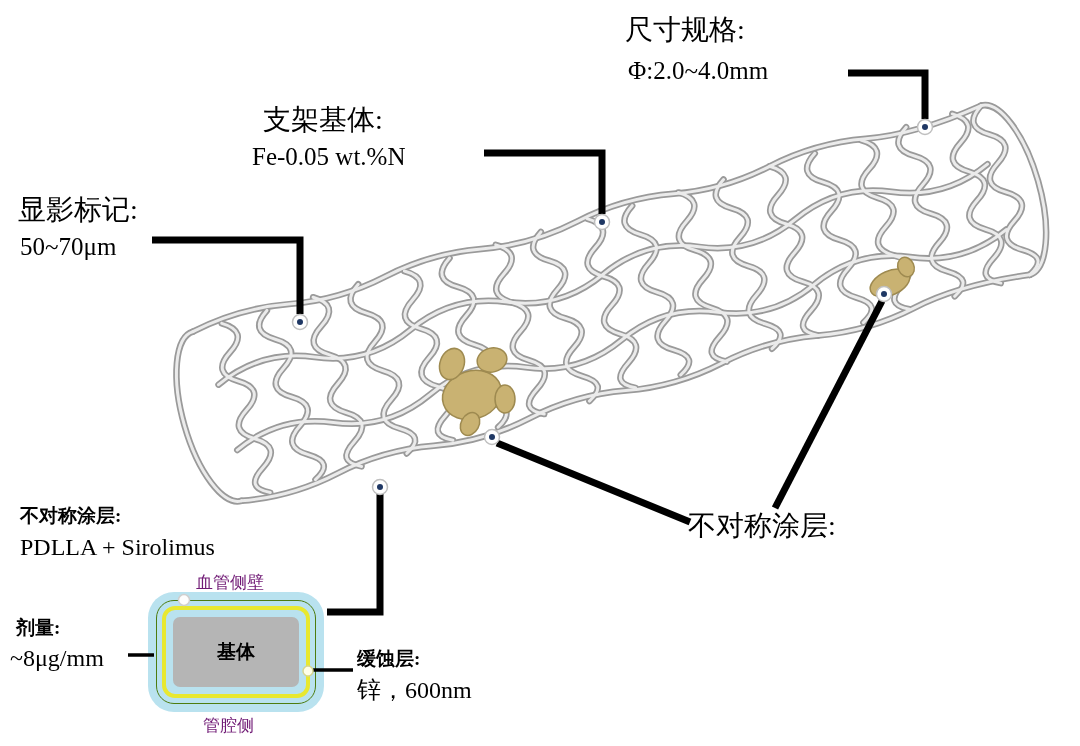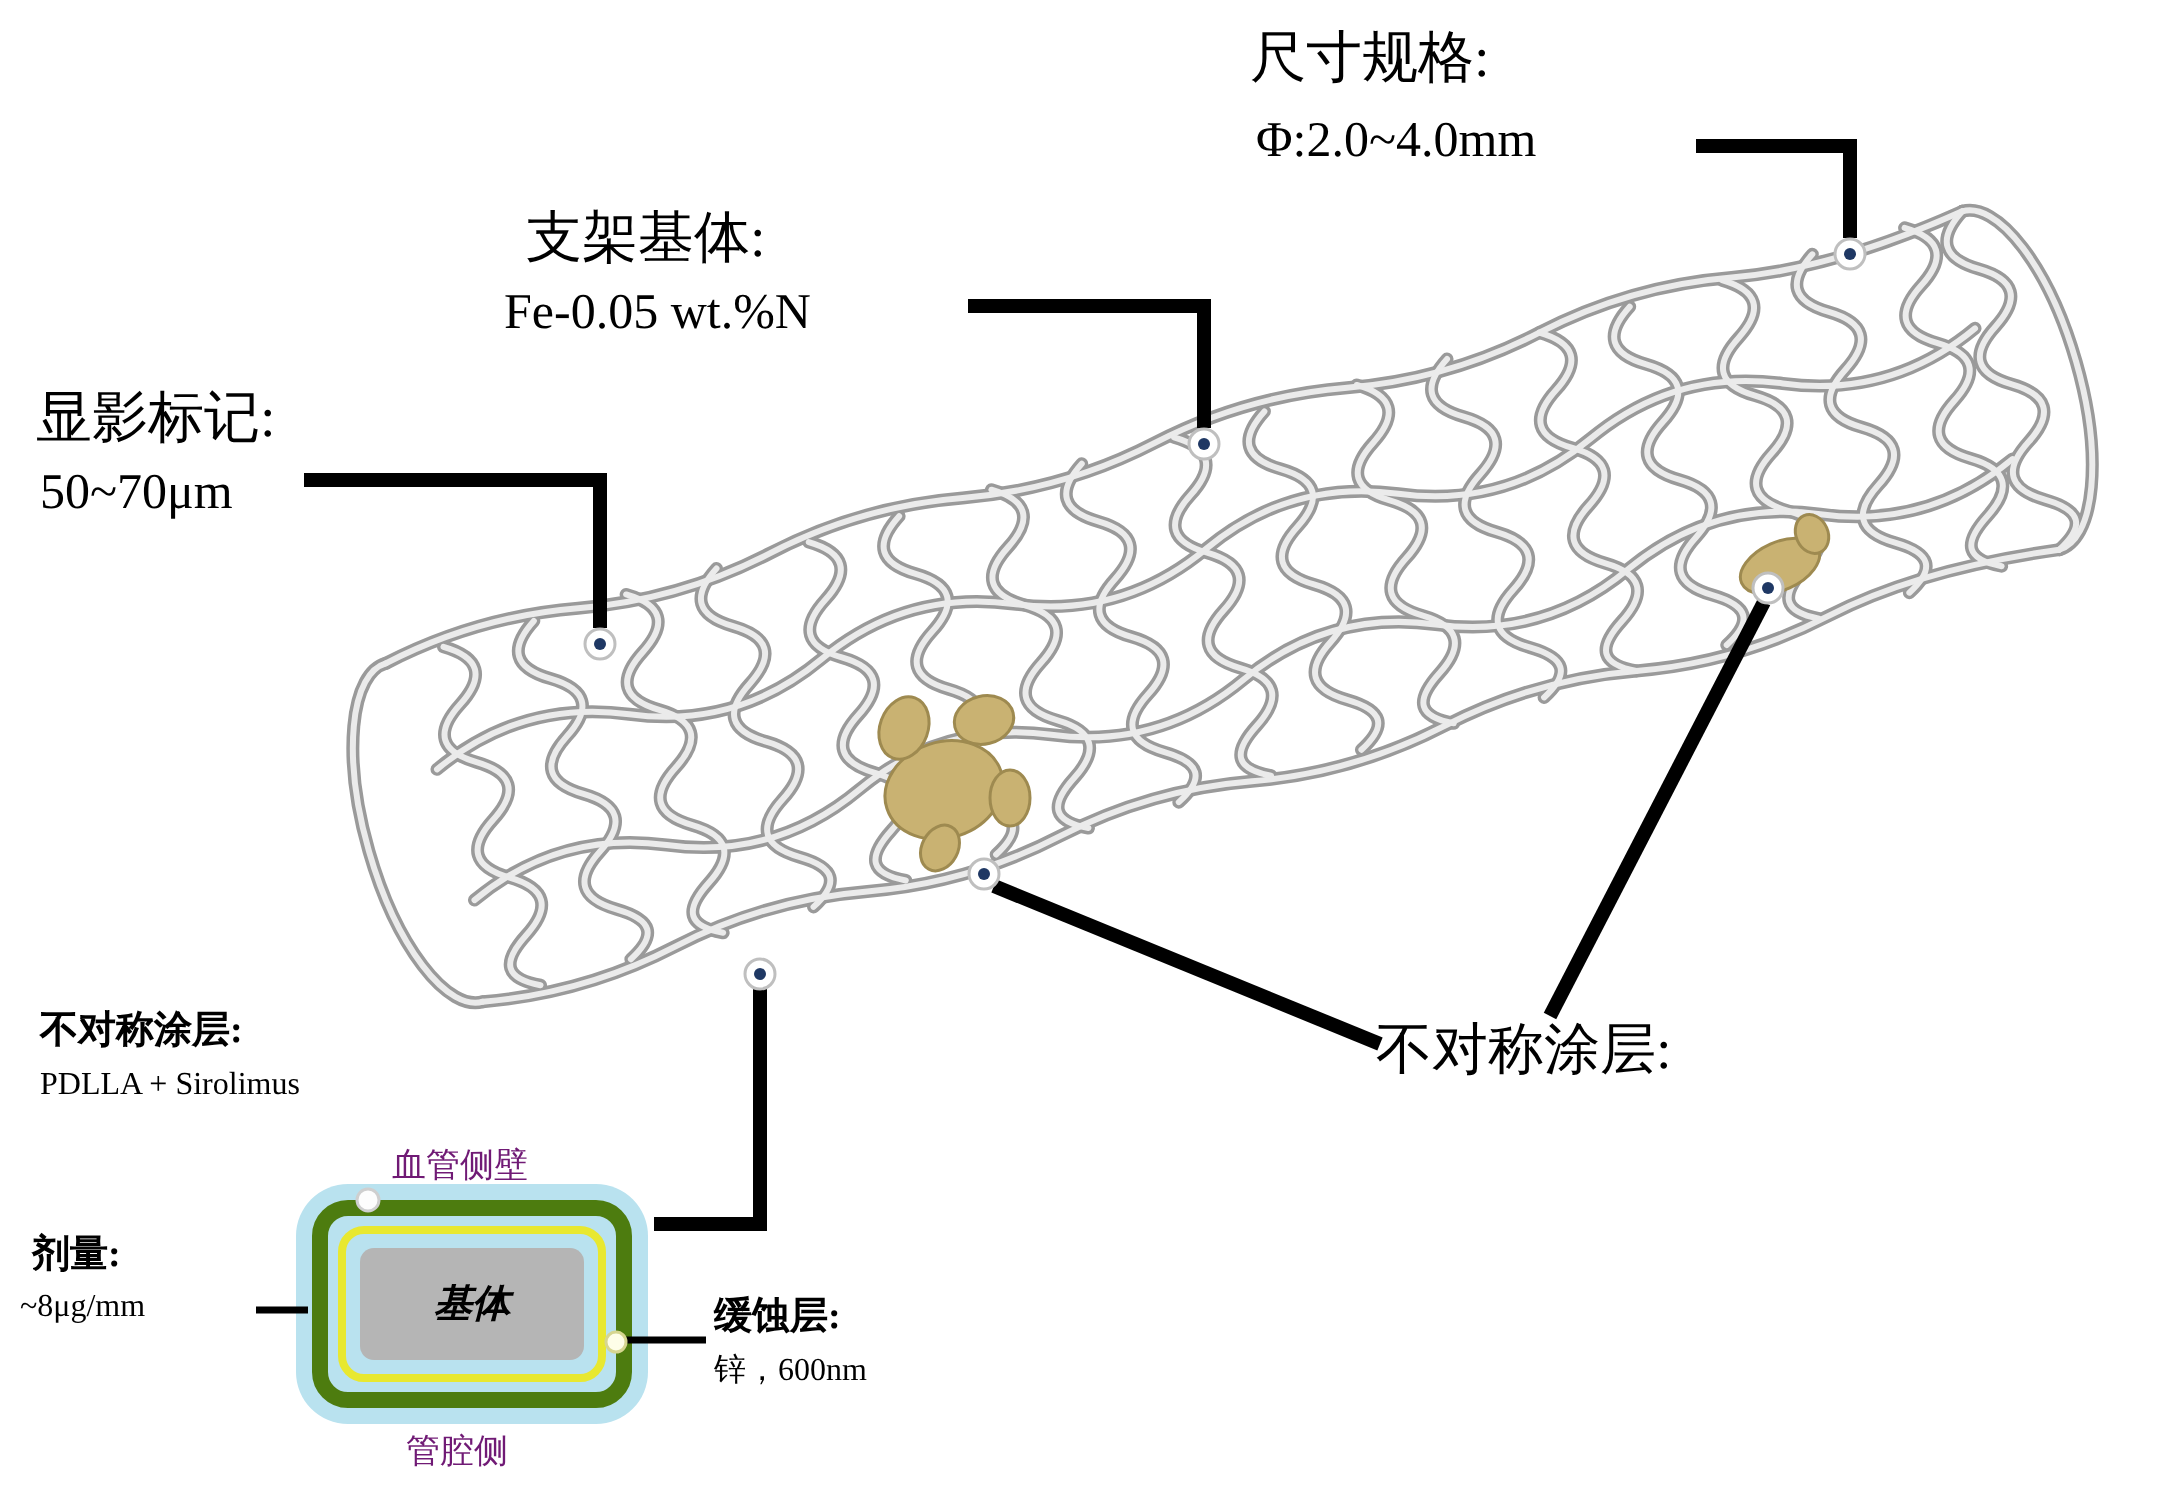--- a/index.html
+++ b/index.html
@@ -8,34 +8,34 @@
     width:1080px;height:746px;
     background:#ffffff;
     overflow:hidden;
     font-family:"Liberation Serif","DejaVu Serif",serif;
     color:#000;
   }
   .abs{position:absolute;white-space:nowrap;line-height:1.15;}
   .h-lg{font-size:28px;font-weight:400;}
   .v-lg{font-size:25px;font-weight:400;}
   .h-sm{font-size:19px;font-weight:700;text-align:right;}
-  .v-sm{font-size:16px;font-weight:400;}
+  .v-sm{font-size:24px;font-weight:400;}
   .lbl-sm{font-size:17px;font-weight:400;color:#701a75;text-align:center;}
   svg.layer{position:absolute;left:0;top:0;pointer-events:none;}
   .mesh-under{stroke:#9a9a9a;stroke-width:6.5;fill:none;stroke-linecap:round;}
   .mesh-over{stroke:#ebebeb;stroke-width:3;fill:none;stroke-linecap:round;}
   .callout{stroke:#000;stroke-width:7;fill:none;stroke-linejoin:miter;}
   .callout-thin{stroke:#000;stroke-width:3.5;fill:none;}
   
   .xsec-outer{
     position:absolute;left:148px;top:592px;width:176px;height:120px;
     background:#b9e2ef;border-radius:26px;z-index:2;
   }
   .xsec-red{position:absolute;left:8px;top:8px;right:8px;bottom:8px;
-    border:8px solid #4d7c0f;border-radius:18px;font-style:italic;}
+    border:1px solid #4d7c0f;border-radius:18px;}
   .xsec-yellow{position:absolute;left:5px;top:5px;right:5px;bottom:5px;
     border:4px solid #e8e830;border-radius:13px;}
   .xsec-core{position:absolute;left:7px;top:7px;right:7px;bottom:7px;
     background:#b5b5b5;border-radius:7px;
     display:flex;align-items:center;justify-content:center;
     font-size:19px;font-weight:700;}
   .txt{z-index:4;}
 </style>
 </head>
 <body>

